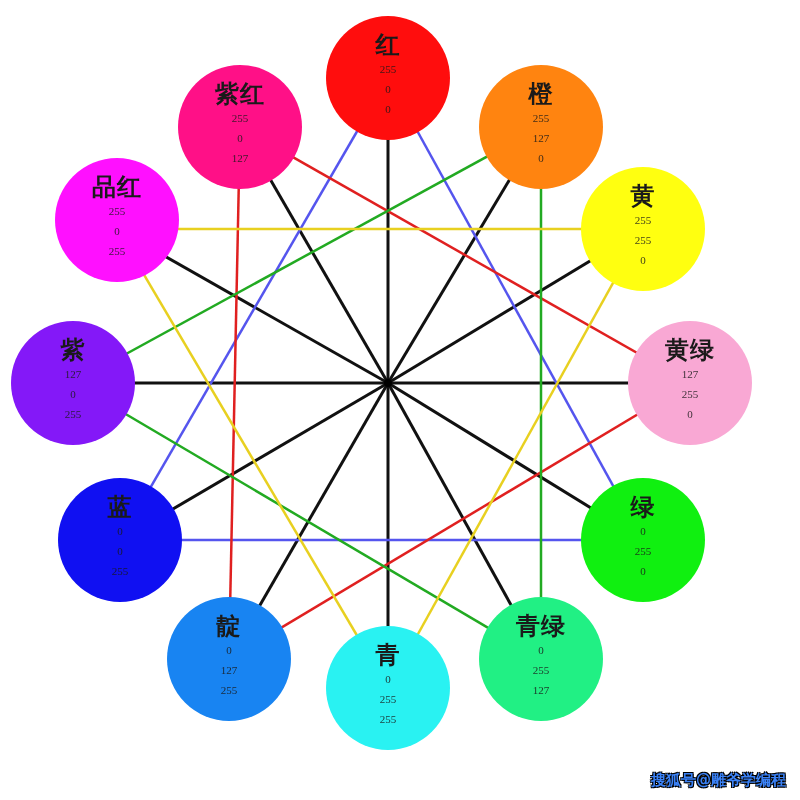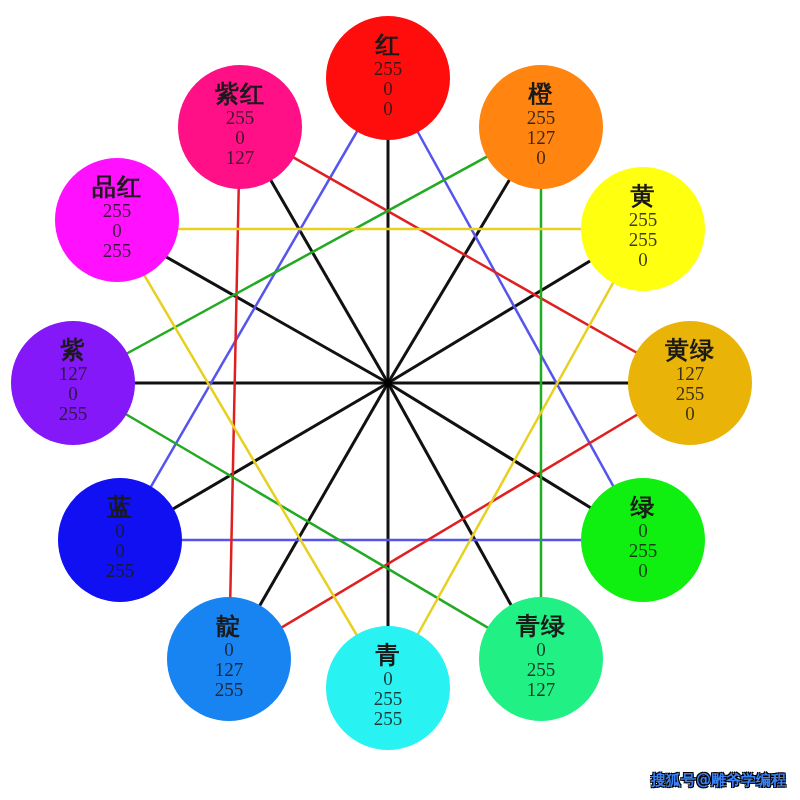--- a/index.html
+++ b/index.html
@@ -36,21 +36,21 @@
     }
     .node .name {
       font-family: "DejaVu Serif", "Liberation Serif", serif;
       font-size: 24px;
       font-weight: bold;
       line-height: 28px;
       letter-spacing: 1px;
     }
     .node .val {
       font-family: "Liberation Serif", "DejaVu Serif", serif;
-      font-size: 19px;
+      font-size: 11px;
       line-height: 20px;
       opacity: 0.85;
     }
     .watermark {
       position: absolute;
       right: 14px;
       bottom: 10px;
       font-family: "DejaVu Sans", "Liberation Sans", sans-serif;
       font-size: 15px;
       font-weight: bold;
@@ -105,21 +105,21 @@
       <div class="val">255</div>
       <div class="val">127</div>
       <div class="val">0</div>
     </div>
     <div class="node" style="left: 581px; top: 167px; width: 124px; height: 124px; background: rgb(255, 255, 16);">
       <div class="name">黄</div>
       <div class="val">255</div>
       <div class="val">255</div>
       <div class="val">0</div>
     </div>
-    <div class="node" style="left: 628px; top: 321px; width: 124px; height: 124px; background: #eab308;">
+    <div class="node" style="left: 628px; top: 321px; width: 124px; height: 124px; background: #f9a8d4;">
       <div class="name">黄绿</div>
       <div class="val">127</div>
       <div class="val">255</div>
       <div class="val">0</div>
     </div>
     <div class="node" style="left: 581px; top: 478px; width: 124px; height: 124px; background: rgb(16, 240, 16);">
       <div class="name">绿</div>
       <div class="val">0</div>
       <div class="val">255</div>
       <div class="val">0</div>

